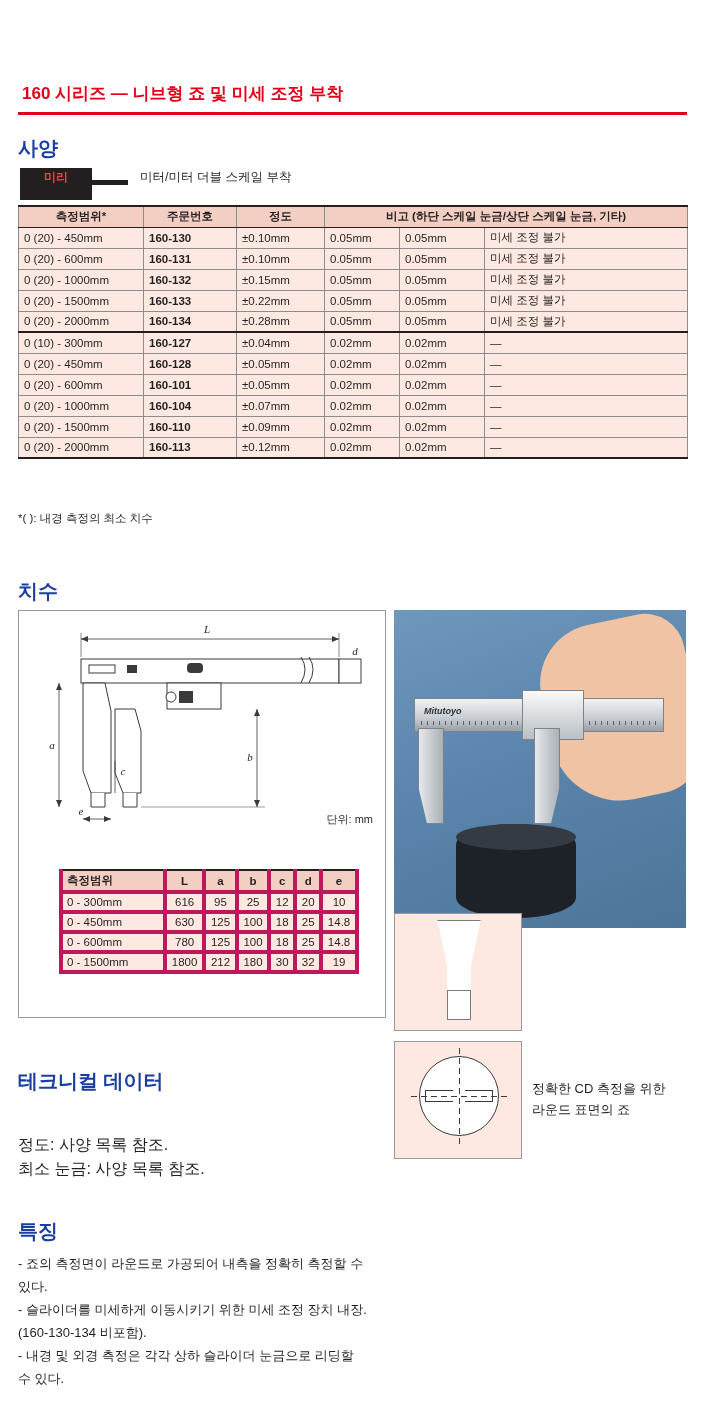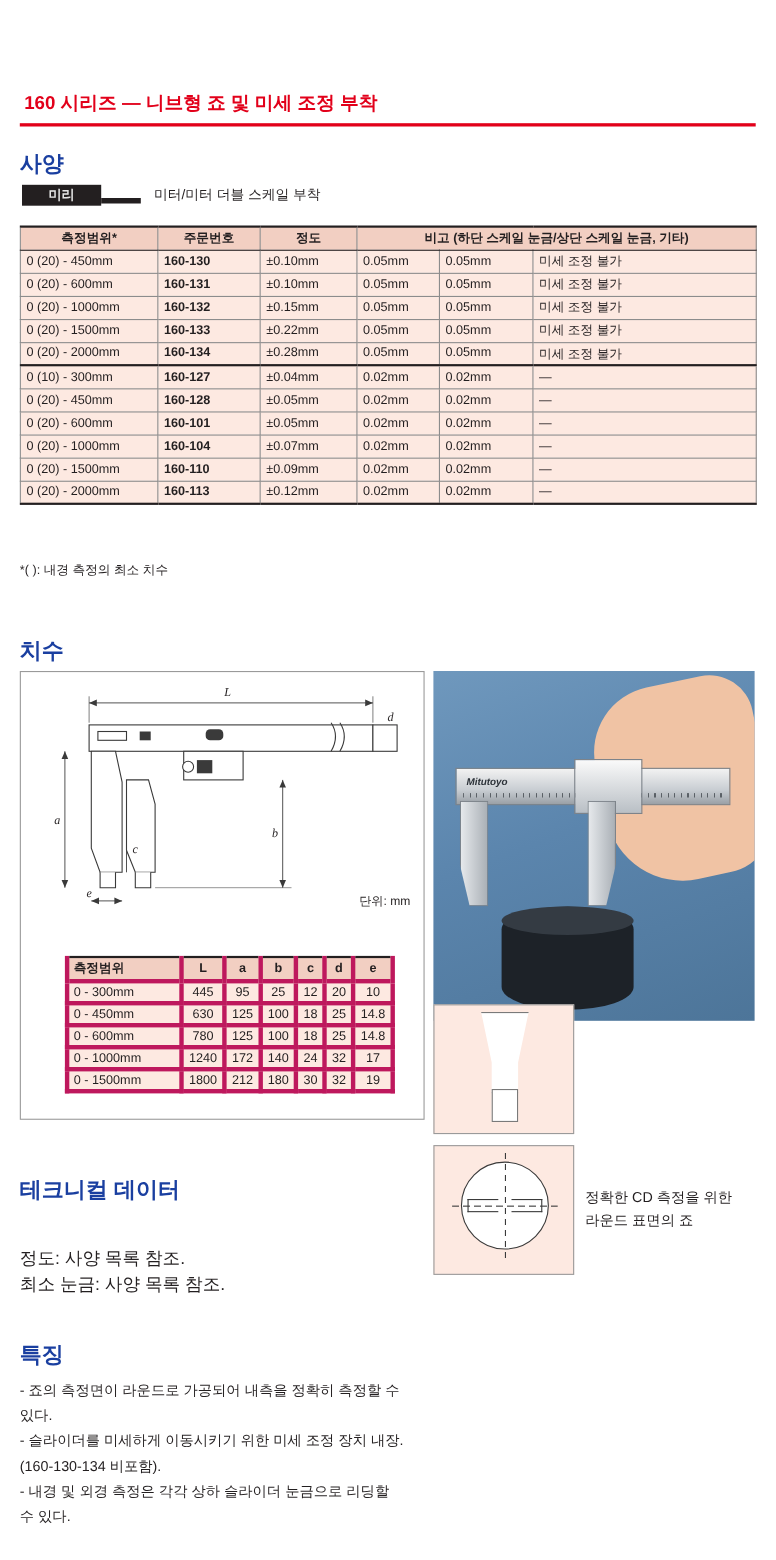--- a/index.html
+++ b/index.html
@@ -44,23 +44,23 @@
     position: absolute;
     font-size: 20px;
     font-weight: bold;
     color: #1a3fa0;
   }
 
   
   .metric-tag {
     position: absolute;
     left: 20px; top: 168px;
-    width: 72px; height: 19px;
+    width: 72px; height: 32px;
     background: #231f20;
-    color: #e5e5e5;
+    color: #ef4444;
     font-size: 12px;
     font-weight: bold;
     text-align: center;
     line-height: 19px;
   }
   .metric-bar {
     position: absolute;
     left: 92px; top: 180px;
     width: 36px; height: 5px;
     background: #231f20;
@@ -449,21 +449,21 @@
           <th>a</th>
           <th>b</th>
           <th>c</th>
           <th>d</th>
           <th>e</th>
         </tr>
       </thead>
       <tbody>
         <tr>
             <td class="first">0 - 300mm</td>
-            <td>445</td>
+            <td>616</td>
             <td>95</td>
             <td>25</td>
             <td>12</td>
             <td>20</td>
             <td>10</td>
           </tr>
         <tr>
             <td class="first">0 - 450mm</td>
             <td>630</td>
             <td>125</td>
@@ -475,29 +475,20 @@
         <tr>
             <td class="first">0 - 600mm</td>
             <td>780</td>
             <td>125</td>
             <td>100</td>
             <td>18</td>
             <td>25</td>
             <td>14.8</td>
           </tr>
         <tr>
-            <td class="first">0 - 1000mm</td>
-            <td>1240</td>
-            <td>172</td>
-            <td>140</td>
-            <td>24</td>
-            <td>32</td>
-            <td>17</td>
-          </tr>
-        <tr>
             <td class="first">0 - 1500mm</td>
             <td>1800</td>
             <td>212</td>
             <td>180</td>
             <td>30</td>
             <td>32</td>
             <td>19</td>
           </tr>
       </tbody>
     </table>

